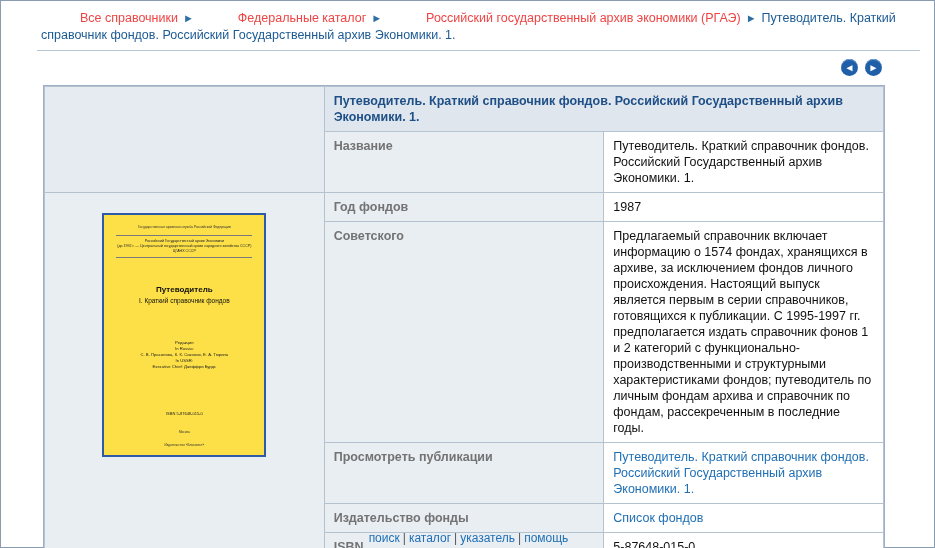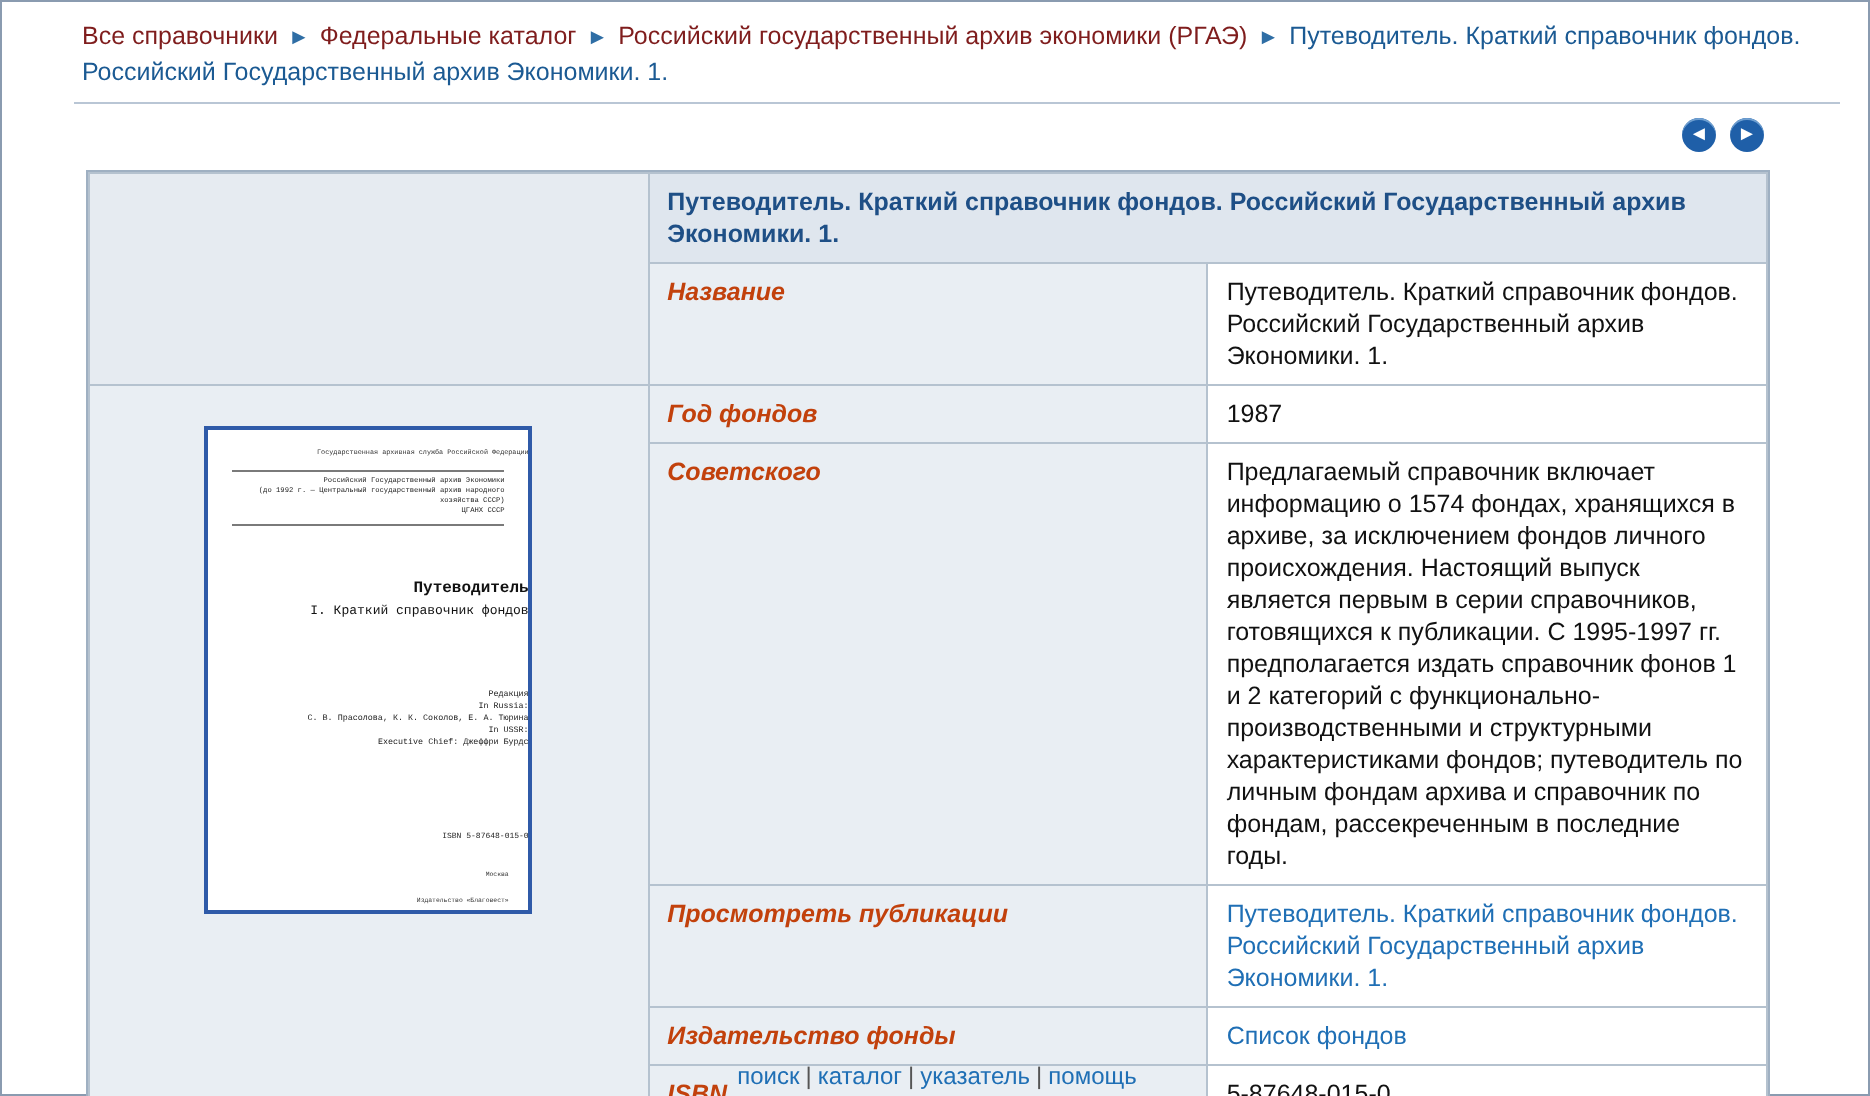--- a/index.html
+++ b/index.html
@@ -24,22 +24,23 @@
     background: #ffffff;
   }
   
   .breadcrumb {
     padding: 9px 14px 4px 40px;
     font-size: 12.5px;
     line-height: 17px;
     color: #1a4a7a;
   }
   .breadcrumb a {
-    color: #7f1d1d;
+    color: #ef4444;
     text-decoration: none;
+    margin-left: 39px;
   }
   .bc-sep {
     display: inline-block;
     margin: 0 5px;
     color: #2f6ea5;
     font-size: 11px;
   }
   .bc-last { color: #1b5a93; }
   .bc-rule {
     margin: 2px 14px 0 36px;
@@ -96,24 +97,23 @@
     line-height: 20px;
     padding: 9px 10px 10px 10px;
   }
   .headercell {
     background: #e6ebf1;
     border: 1px solid #b5c2cf;
   }
   .labelcell {
     width: 196px;
     background: #e9eef3;
-    color: #c2410c;
+    color: #737373;
     font-weight: bold;
     font-size: 12.5px;
-    font-style: italic;
   }
   .valuecell {
     background: #ffffff;
     color: #111111;
   }
   .valuecell a {
     color: #1f6fb5;
     text-decoration: none;
   }
   
@@ -124,26 +124,25 @@
     vertical-align: top;
   }
   .cover-wrap {
     padding: 14px 0 12px 0;
     text-align: center;
   }
   .book {
     display: inline-block;
     width: 160px;
     height: 240px;
-    background: #ffffff;
+    background: #fde047;
     border: 2px solid #2f5aa8;
     position: relative;
-    text-align: right;
+    text-align: center;
     overflow: hidden;
-    font-family: Liberation Mono, monospace;
   }
   .book .b-top {
     margin-top: 10px;
     font-size: 3.4px;
     line-height: 5px;
     color: #333;
   }
   .book .b-box {
     margin: 5px 12px 0 12px;
     border-top: 1px solid #7a7a7a;

